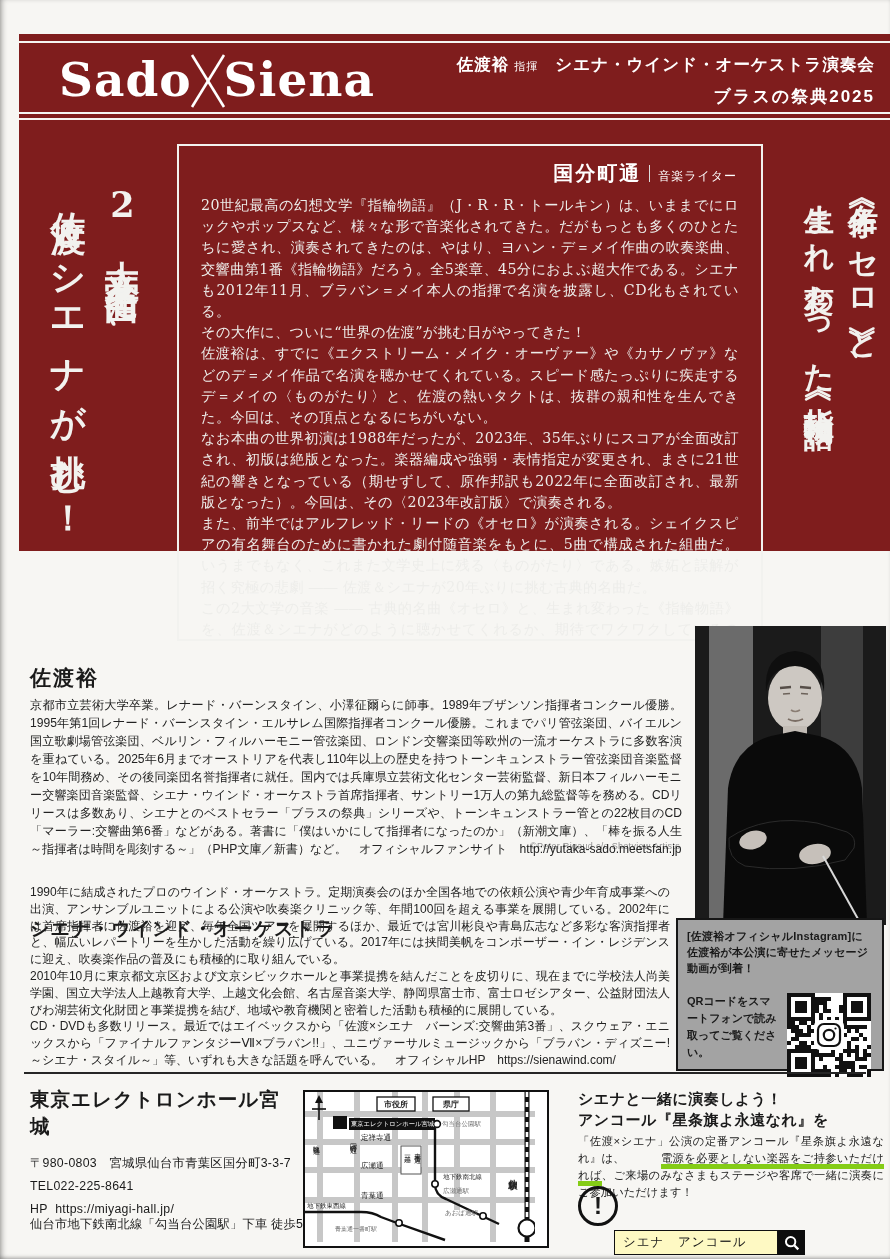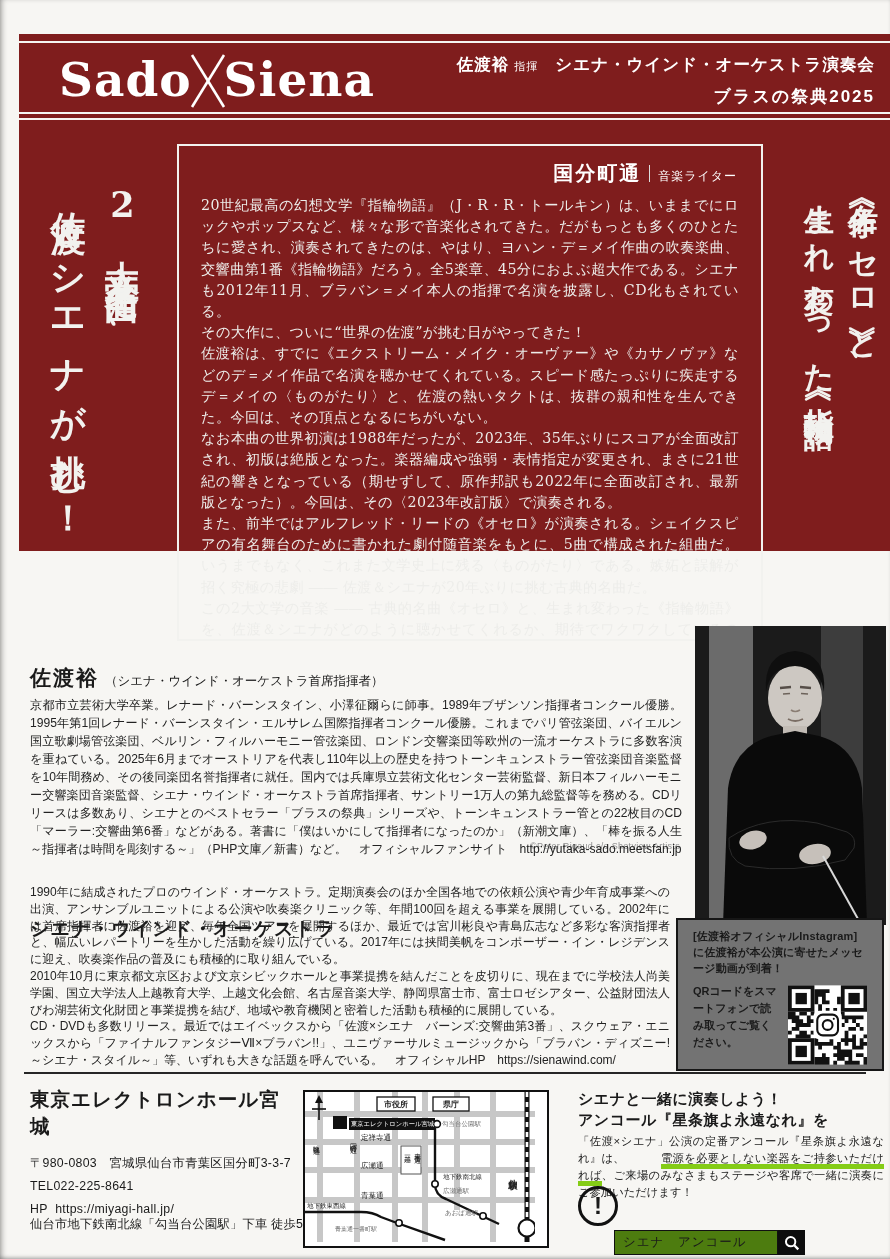--- a/index.html
+++ b/index.html
@@ -43,23 +43,23 @@
   .sado-head .nm{font-size:21px;font-weight:700;letter-spacing:2px;}
   .sado-head .rl{font-size:12.5px;}
   .bio{position:absolute;left:30px;top:696px;width:652px;font-size:12.1px;line-height:18px;
        text-align:justify;color:#222;}
   .siena-head{position:absolute;left:30px;top:892px;font-size:19px;font-weight:700;letter-spacing:1px;margin-top:24px;}
   .siena-body{position:absolute;left:30px;top:884px;width:640px;font-size:12px;line-height:16.8px;
               text-align:justify;color:#222;}
   .siena-body p{margin:0;}
   
   .ig-box{position:absolute;left:676px;top:918px;width:208px;height:153px;border:2px solid #161616;
-          background:#737373;box-sizing:border-box;padding:8px 15px;}
+          background:#a3a3a3;box-sizing:border-box;padding:8px 9px;}
   .ig-title{font-size:11px;font-weight:700;line-height:16px;letter-spacing:.2px;}
-  .ig-row{display:flex;margin-top:7px;gap:6px;}
+  .ig-row{display:flex;margin-top:17px;gap:6px;}
   .ig-note{width:94px;font-size:11px;font-weight:700;line-height:17px;}
   
   .divider{position:absolute;left:24px;top:1072px;width:842px;height:2px;background:#262626;}
   
   .venue{position:absolute;left:30px;top:1086px;width:270px;}
   .venue .vn{font-size:19.5px;font-weight:700;letter-spacing:1px;margin-bottom:12px;}
   .venue .vl{font-size:12.3px;line-height:23px;letter-spacing:.3px;}
   .venue-access{position:absolute;left:30px;top:1216px;font-size:12.3px;letter-spacing:.2px;}
   
   .map{position:absolute;left:303px;top:1090px;width:234px;height:154px;border:2px solid #111;
@@ -74,21 +74,21 @@
   .enc-title{position:absolute;left:578px;top:1088px;width:310px;font-size:15px;font-weight:700;
              line-height:21px;letter-spacing:.5px;}
   .enc-body{position:absolute;left:578px;top:1133px;width:306px;font-size:11.3px;line-height:17px;
             text-align:justify;color:#222;}
   .enc-body .u{border-bottom:5px solid #84cc16;margin-left:36px;}
   .enc-notice{position:absolute;left:578px;top:1184px;display:flex;gap:9px;align-items:flex-start;width:300px;}
   .bang{width:34px;height:34px;border:3px solid #111;border-radius:50%;flex:0 0 auto;
         display:flex;align-items:center;justify-content:center;font-weight:700;font-size:24px;margin-top:2px;}
   .enc-notice .txt{font-size:12.2px;font-weight:600;line-height:18px;width:250px;}
   .search{position:absolute;left:614px;top:1230px;display:flex;align-items:stretch;}
-  .search .field{width:164px;height:25px;border:1.5px solid #111;background:#4d7c0f;box-sizing:border-box;
+  .search .field{width:164px;height:25px;border:1.5px solid #111;background:#fef9c3;box-sizing:border-box;
                  font-size:12.5px;letter-spacing:1px;display:flex;align-items:center;padding-left:8px;}
   .search .btn{width:27px;height:25px;background:#0d0d0d;display:flex;align-items:center;justify-content:center;}
 </style>
 </head>
 <body>
 
 <div class="page">
 
   <div class="black-panel">
     <div class="rule" style="top:7px"></div>
@@ -153,21 +153,20 @@
       <path d="M34,212 Q70,188 122,197 L152,206 Q162,211 159,222 L150,234 Q98,248 50,240 Q32,233 34,212 Z" fill="#0a0a0a" stroke="#2b2b2b" stroke-width="1"></path>
       <ellipse cx="58" cy="214" rx="14" ry="9" fill="#c6c0ba" transform="rotate(-16 58 214)"></ellipse>
       <ellipse cx="120" cy="228" rx="16" ry="10" fill="#c6c0ba" transform="rotate(-10 120 228)"></ellipse>
       <line x1="128" y1="230" x2="163" y2="293" stroke="#d8d8d8" stroke-width="2"></line>
     </svg>
   </div>
   <div class="photo-credit">©Peter Rigaud c/o Shotview Artists</div>
 
   <div class="sado-head">
     <span class="nm">佐渡裕</span>
-    <span class="rl">（シエナ・ウインド・オーケストラ首席指揮者）</span>
   </div>
   <div class="bio">京都市立芸術大学卒業。レナード・バーンスタイン、小澤征爾らに師事。1989年ブザンソン指揮者コンクール優勝。1995年第1回レナード・バーンスタイン・エルサレム国際指揮者コンクール優勝。これまでパリ管弦楽団、バイエルン国立歌劇場管弦楽団、ベルリン・フィルハーモニー管弦楽団、ロンドン交響楽団等欧州の一流オーケストラに多数客演を重ねている。2025年6月までオーストリアを代表し110年以上の歴史を持つトーンキュンストラー管弦楽団音楽監督を10年間務め、その後同楽団名誉指揮者に就任。国内では兵庫県立芸術文化センター芸術監督、新日本フィルハーモニー交響楽団音楽監督、シエナ・ウインド・オーケストラ首席指揮者、サントリー1万人の第九総監督等を務める。CDリリースは多数あり、シエナとのベストセラー「ブラスの祭典」シリーズや、トーンキュンストラー管との22枚目のCD「マーラー:交響曲第6番」などがある。著書に「僕はいかにして指揮者になったのか」（新潮文庫）、「棒を振る人生～指揮者は時間を彫刻する～」（PHP文庫／新書）など。　オフィシャルファンサイト　http://yutaka-sado.meetsfan.jp</div>
 
   <div class="siena-head">シエナ・ウインド・オーケストラ</div>
   <div class="siena-body">
     <p>1990年に結成されたプロのウインド・オーケストラ。定期演奏会のほか全国各地での依頼公演や青少年育成事業への出演、アンサンブルユニットによる公演や吹奏楽クリニック等、年間100回を超える事業を展開している。2002年には首席指揮者に佐渡裕を迎え、毎年全国ツアーを展開するほか、最近では宮川彬良や青島広志など多彩な客演指揮者と、幅広いレパートリーを生かした活動を繰り広げている。2017年には挟間美帆をコンポーザー・イン・レジデンスに迎え、吹奏楽作品の普及にも積極的に取り組んでいる。</p>
     <p>2010年10月に東京都文京区および文京シビックホールと事業提携を結んだことを皮切りに、現在までに学校法人尚美学園、国立大学法人上越教育大学、上越文化会館、名古屋音楽大学、静岡県富士市、富士ロゼシアター、公益財団法人びわ湖芸術文化財団と事業提携を結び、地域や教育機関と密着した活動も積極的に展開している。</p>
     <p>CD・DVDも多数リリース。最近ではエイベックスから「佐渡×シエナ　バーンズ:交響曲第3番」、スクウェア・エニックスから「ファイナルファンタジーⅦ×ブラバン!!」、ユニヴァーサルミュージックから「ブラバン・ディズニー!～シエナ・スタイル～」等、いずれも大きな話題を呼んでいる。　オフィシャルHP　https://sienawind.com/</p>
   </div>
 

